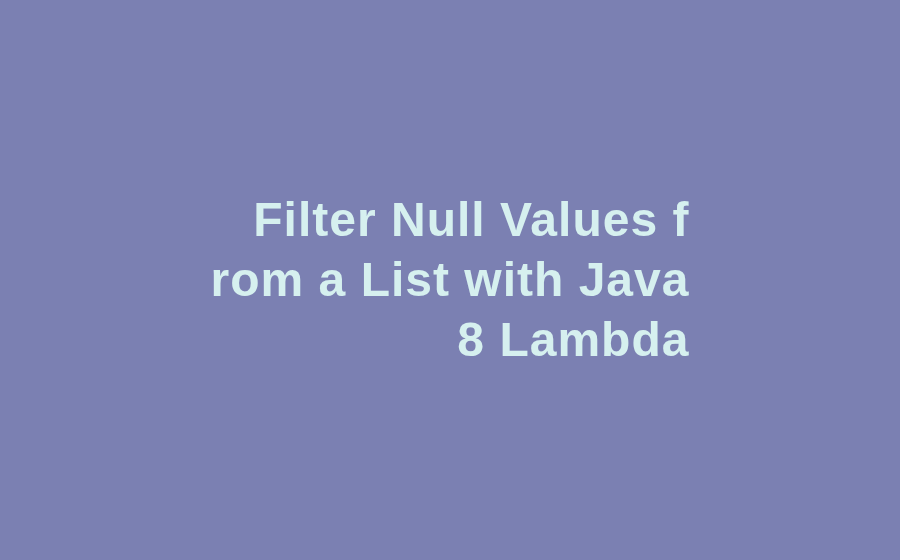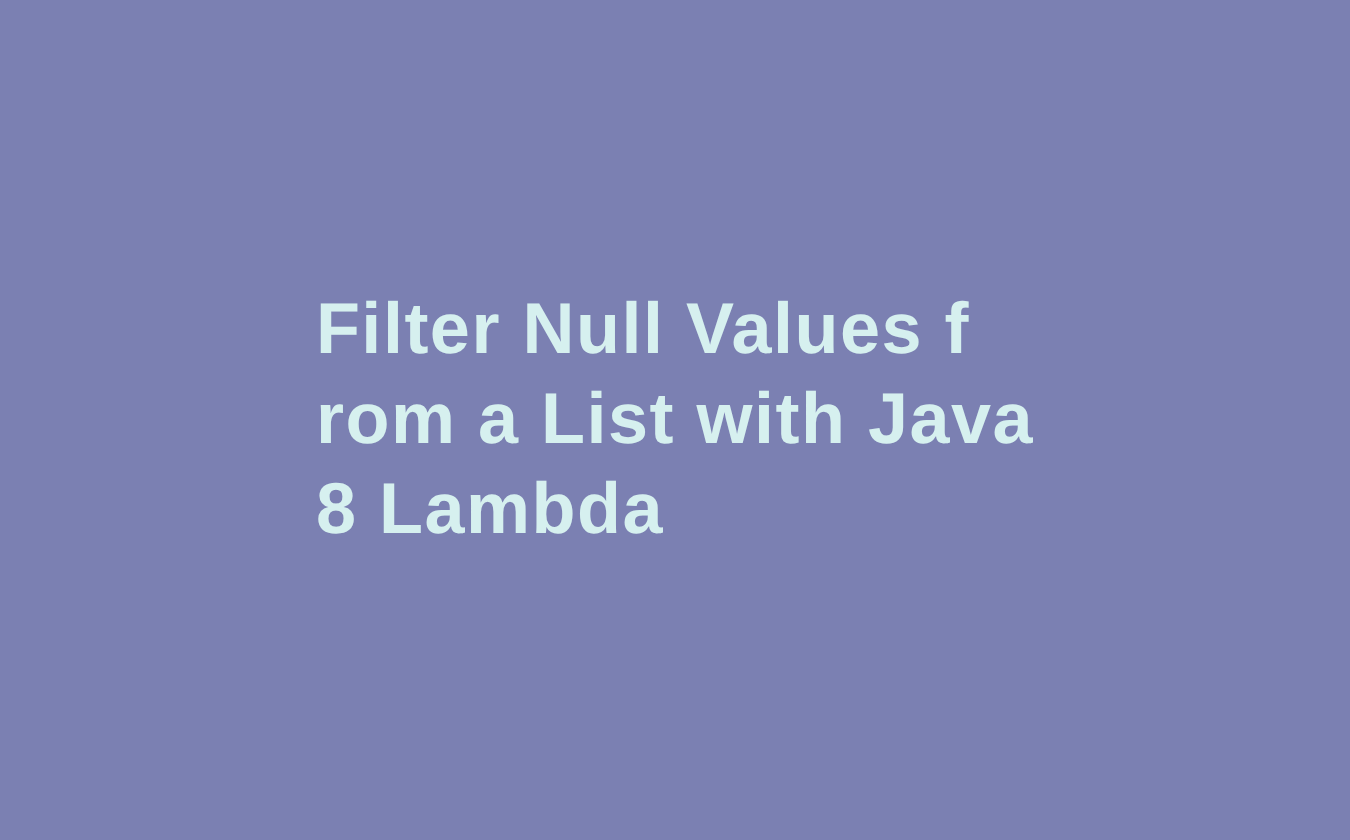--- a/index.html
+++ b/index.html
@@ -13,21 +13,21 @@
     background-color: #7b80b2;
     display: flex;
     align-items: center;
     justify-content: center;
   }
   .title-text {
     font-family: "Comic Sans MS", "Chalkboard SE", "Marker Felt", cursive, sans-serif;
     font-size: 48px;
     font-weight: bold;
     color: #d6f0ef;
-    text-align: left;
+    text-align: right;
     line-height: 1.25;
     white-space: pre;
     letter-spacing: 1px;
   }
 </style>
 </head>
 <body>
 
 <div class="title-text"><span>Filter Null Values f</span>
 <span>rom a List with Java</span>

